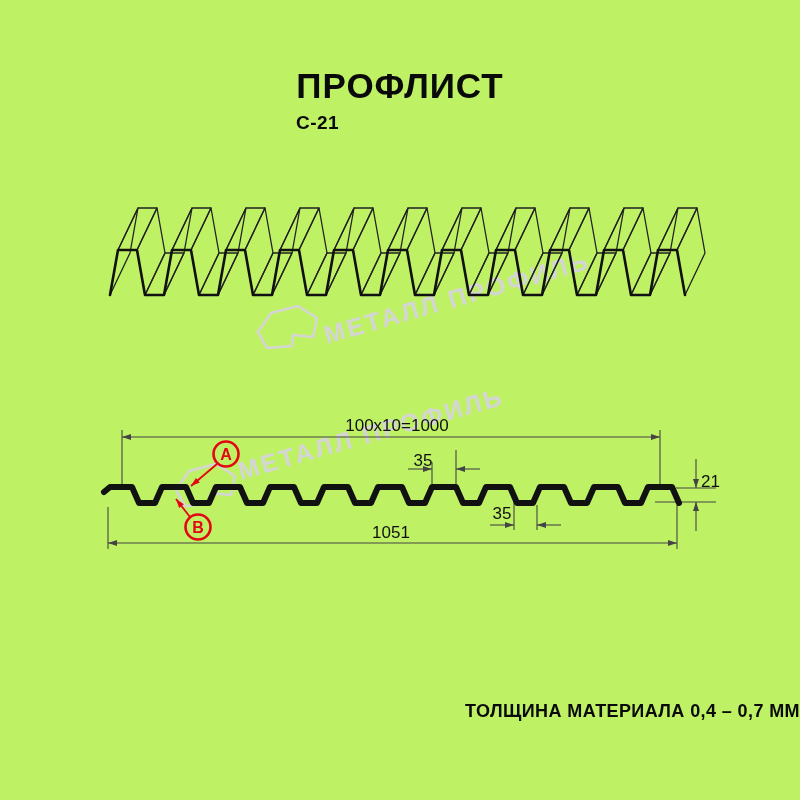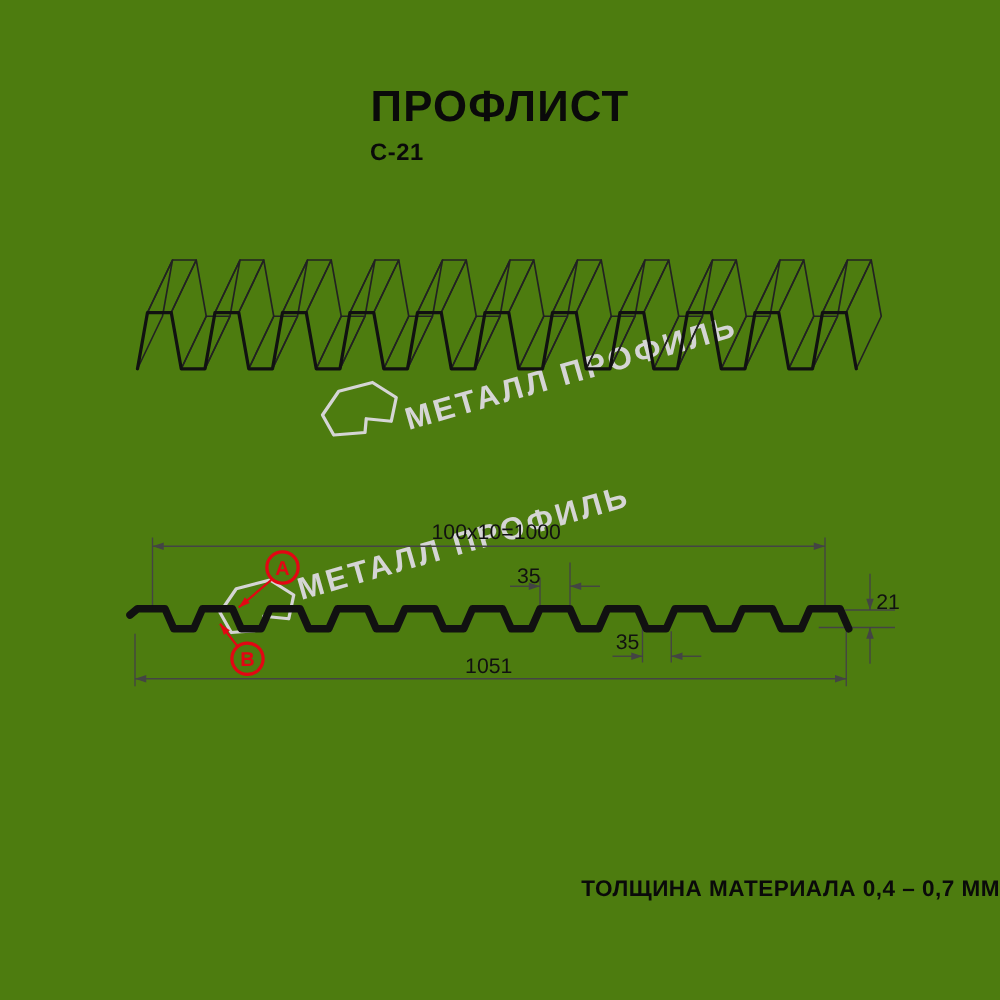--- a/index.html
+++ b/index.html
@@ -1,16 +1,16 @@
 <!DOCTYPE html>
 <html><head>
 <meta charset="utf-8">
 <style>
   html,body{margin:0;padding:0;background:#fff;}
-  #page{position:relative;width:800px;height:800px;background:#4d7c0f;overflow:hidden;
+  #page{position:relative;width:800px;height:800px;background:#bef264;overflow:hidden;
         font-family:"Liberation Sans",sans-serif;}
   .title{position:absolute;left:0;top:66px;width:800px;text-align:center;
          font-size:35px;font-weight:800;letter-spacing:1px;color:#0a0a0a;}
   .subtitle{position:absolute;left:0;top:112px;width:635px;text-align:center;
          font-size:19px;font-weight:700;letter-spacing:.5px;color:#0a0a0a;}
   .footer{position:absolute;left:0;top:701px;width:800px;text-align:right;
          font-size:18px;font-weight:700;letter-spacing:.4px;color:#0a0a0a;}
   svg{position:absolute;left:0;top:0;}
   text.dim{font-family:"Liberation Sans",sans-serif;font-size:17px;fill:#111;}
   text.ab{font-family:"Liberation Sans",sans-serif;font-size:16px;font-weight:700;}

